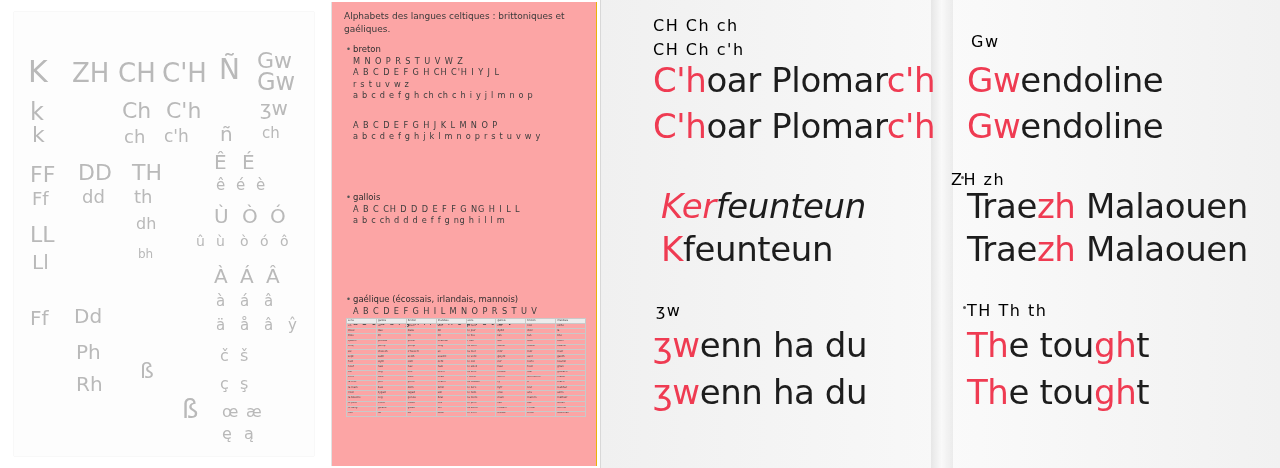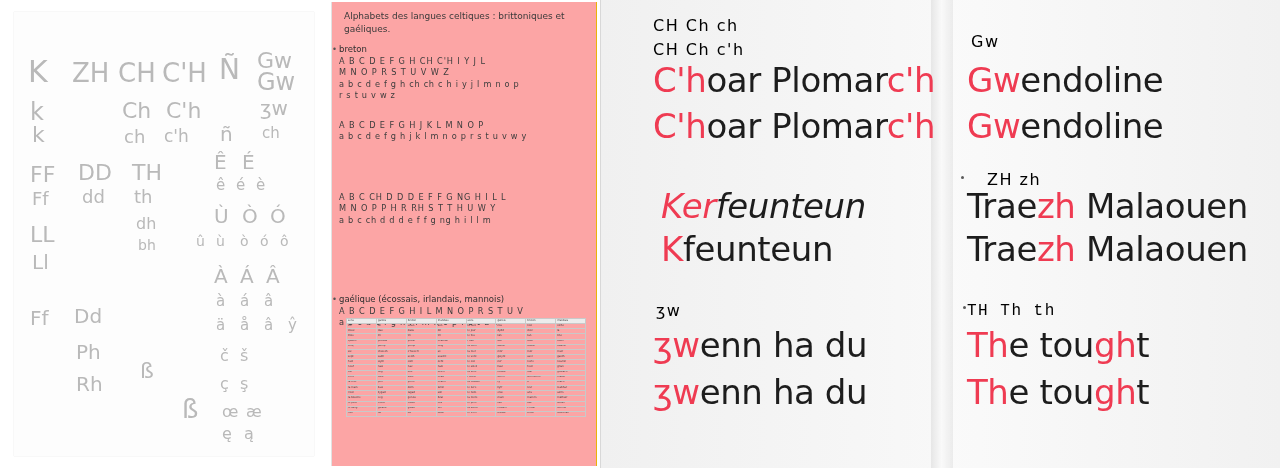--- a/index.html
+++ b/index.html
@@ -73,21 +73,21 @@
     left: 12px;
     top: 8px;
     width: 240px;
     font-size: 9px;
     color: #3a3a3a;
     line-height: 1.45;
     font-family: "DejaVu Sans", sans-serif;
   }
   .note-block {
     position: absolute;
-    left: 0;
+    left: 14px;
     width: 245px;
     color: #3d3d3d;
   }
   .note-head {
     font-size: 8.5px;
     margin-bottom: 2px;
     color: #2f2f2f;
   }
   .note-head .bullet {
     display: inline-block;
@@ -216,21 +216,21 @@
           <div class="sk" style="left: 120px; top: 176px; font-size: 18px;">th</div>
           <div class="sk" style="left: 202px; top: 166px; font-size: 15px;">ê</div>
           <div class="sk" style="left: 222px; top: 166px; font-size: 15px;">é</div>
           <div class="sk" style="left: 242px; top: 166px; font-size: 15px;">è</div>
           <div class="sk" style="left: 16px; top: 212px; font-size: 22px;">LL</div>
           <div class="sk" style="left: 122px; top: 204px; font-size: 16px;">dh</div>
           <div class="sk" style="left: 200px; top: 194px; font-size: 20px;">Ù</div>
           <div class="sk" style="left: 228px; top: 194px; font-size: 20px;">Ò</div>
           <div class="sk" style="left: 256px; top: 194px; font-size: 20px;">Ó</div>
           <div class="sk" style="left: 18px; top: 240px; font-size: 20px;">Ll</div>
-          <div class="sk" style="left: 124px; top: 226px; font-size: 14px;">bh</div>
+          <div class="sk" style="left: 124px; top: 236px; font-size: 12px;">bh</div>
           <div class="sk" style="left: 182px; top: 222px; font-size: 14px;">û</div>
           <div class="sk" style="left: 202px; top: 222px; font-size: 14px;">ù</div>
           <div class="sk" style="left: 226px; top: 222px; font-size: 14px;">ò</div>
           <div class="sk" style="left: 246px; top: 222px; font-size: 14px;">ó</div>
           <div class="sk" style="left: 266px; top: 222px; font-size: 14px;">ô</div>
           <div class="sk" style="left: 200px; top: 254px; font-size: 20px;">À</div>
           <div class="sk" style="left: 226px; top: 254px; font-size: 20px;">Á</div>
           <div class="sk" style="left: 252px; top: 254px; font-size: 20px;">Â</div>
           <div class="sk" style="left: 202px; top: 282px; font-size: 15px;">à</div>
           <div class="sk" style="left: 226px; top: 282px; font-size: 15px;">á</div>
@@ -256,32 +256,32 @@
         </div>
     </div>
   </div>
 
   <div id="panel-notes">
     <div class="sheet">
       <div class="note-title">Alphabets des langues celtiques : brittoniques et gaéliques.</div>
       <div id="note-sections">
           <div class="note-block" style="top: 42px;">
             <div class="note-head"><span class="bullet">•</span><span>breton</span></div>
+            <div class="note-line">M N O P R S T U V W Z</div>
             <div class="note-line">A B C D E F G H CH C'H I Y J L</div>
-            <div class="note-line">M N O P R S T U V W Z</div>
+            <div class="note-line lower">r s t u v w z</div>
             <div class="note-line lower">a b c d e f g h ch ch c h i y j l m n o p</div>
-            <div class="note-line lower">r s t u v w z</div>
           </div>
           <div class="note-block" style="top: 118px;">
             <div class="note-line">A B C D E F G H J K L M N O P</div>
             <div class="note-line lower">a b c d e f g h j k l m n o p r s t u v w y</div>
           </div>
           <div class="note-block" style="top: 190px;">
+            <div class="note-head"><span class="bullet">•</span><span>gallois</span></div>
             <div class="note-line">A B C CH D D D E F F G NG H I L L</div>
-            <div class="note-line">M N O P P H R RH S T T H U W Y</div>
             <div class="note-line lower">a b c ch d d d e f f g ng h i l l m</div>
           </div>
           <div class="note-block" style="top: 268px; margin-top: 24px;">
             <div class="note-head"><span class="bullet">•</span><span>gaélique (écossais, irlandais, mannois)</span></div>
             <div class="note-line">A B C D E F G H I L M N O P R S T U V</div>
             <div class="note-line lower">a b c d e f g h i l m n o p r s t u v</div>
           </div>
         </div>
       <table id="note-table">
         <thead>
@@ -492,24 +492,24 @@
         <div class="spec big" style="left: 52px; top: 63px;"><span class="hl">C'h</span><span class="">oar Plomar</span><span class="hl">c'h</span></div>
         <div class="spec big" style="left: 52px; top: 109px;"><span class="hl">C'h</span><span class="">oar Plomar</span><span class="hl">c'h</span></div>
         <div class="spec big" style="left: 60px; top: 189px; font-style: italic;"><span class="hl">Ker</span><span class="">feunteun</span></div>
         <div class="spec big" style="left: 60px; top: 232px;"><span class="hl">K</span><span class="">feunteun</span></div>
         <div class="spec small" style="left: 55px; top: 303px;"><span class="">ʒw</span></div>
         <div class="spec big" style="left: 52px; top: 328px;"><span class="hl">ʒw</span><span class="">enn ha du</span></div>
         <div class="spec big" style="left: 52px; top: 375px;"><span class="hl">ʒw</span><span class="">enn ha du</span></div>
         <div class="spec small" style="left: 370px; top: 34px;"><span class="">Gw</span></div>
         <div class="spec big" style="left: 366px; top: 63px;"><span class="hl">Gw</span><span class="">endoline</span></div>
         <div class="spec big" style="left: 366px; top: 109px;"><span class="hl">Gw</span><span class="">endoline</span></div>
-        <div class="spec small" style="left: 386px; top: 172px;"><span class="">ZH      zh</span></div>
+        <div class="spec small" style="left: 350px; top: 172px;"><span class="">ZH      zh</span></div>
         <div class="spec big" style="left: 366px; top: 189px;"><span class="">Trae</span><span class="hl">zh</span><span class=""> Malaouen</span></div>
         <div class="spec big" style="left: 366px; top: 232px;"><span class="">Trae</span><span class="hl">zh</span><span class=""> Malaouen</span></div>
-        <div class="spec small" style="left: 366px; top: 303px; font-family: Liberation Mono, monospace;"><span class="">TH  Th  th</span></div>
+        <div class="spec small" style="left: 366px; top: 303px;"><span class="">TH  Th  th</span></div>
         <div class="spec big" style="left: 366px; top: 328px;"><span class="hl">Th</span><span class="">e tou</span><span class="hl">gh</span><span class="">t</span></div>
         <div class="spec big" style="left: 366px; top: 375px;"><span class="hl">Th</span><span class="">e tou</span><span class="hl">gh</span><span class="">t</span></div>
         <div class="dot-bullet" style="left: 360px; top: 176px;"></div>
         <div class="dot-bullet" style="left: 362px; top: 306px;"></div>
       </div>
   </div>
 
 </div>
 
 </body></html>

